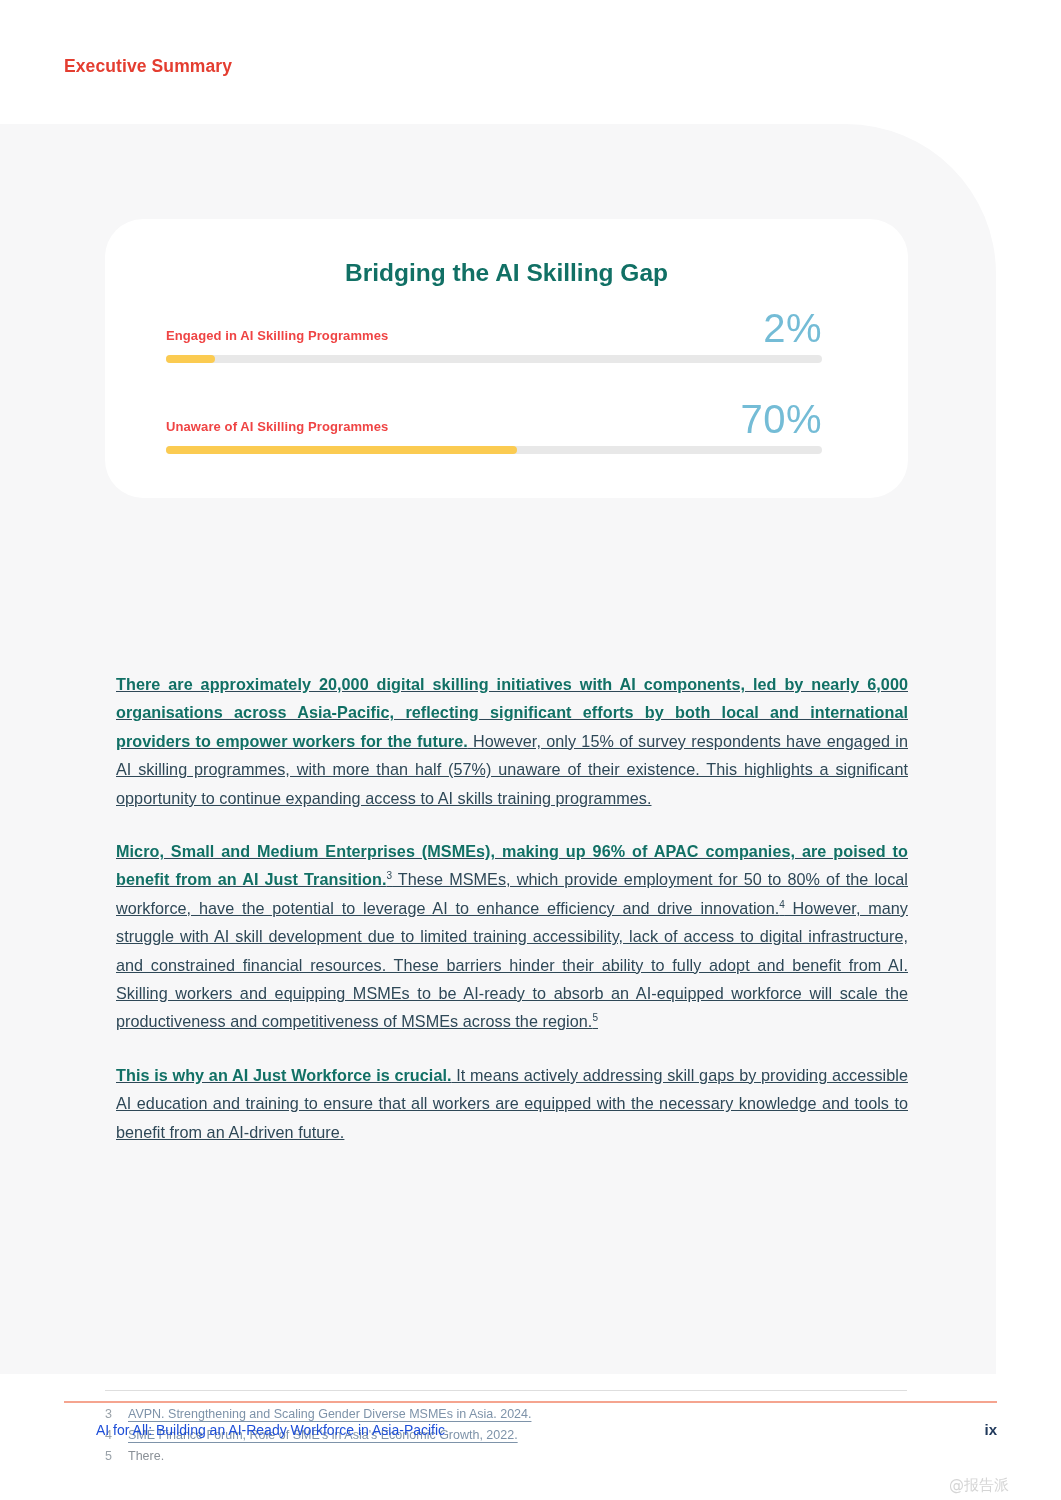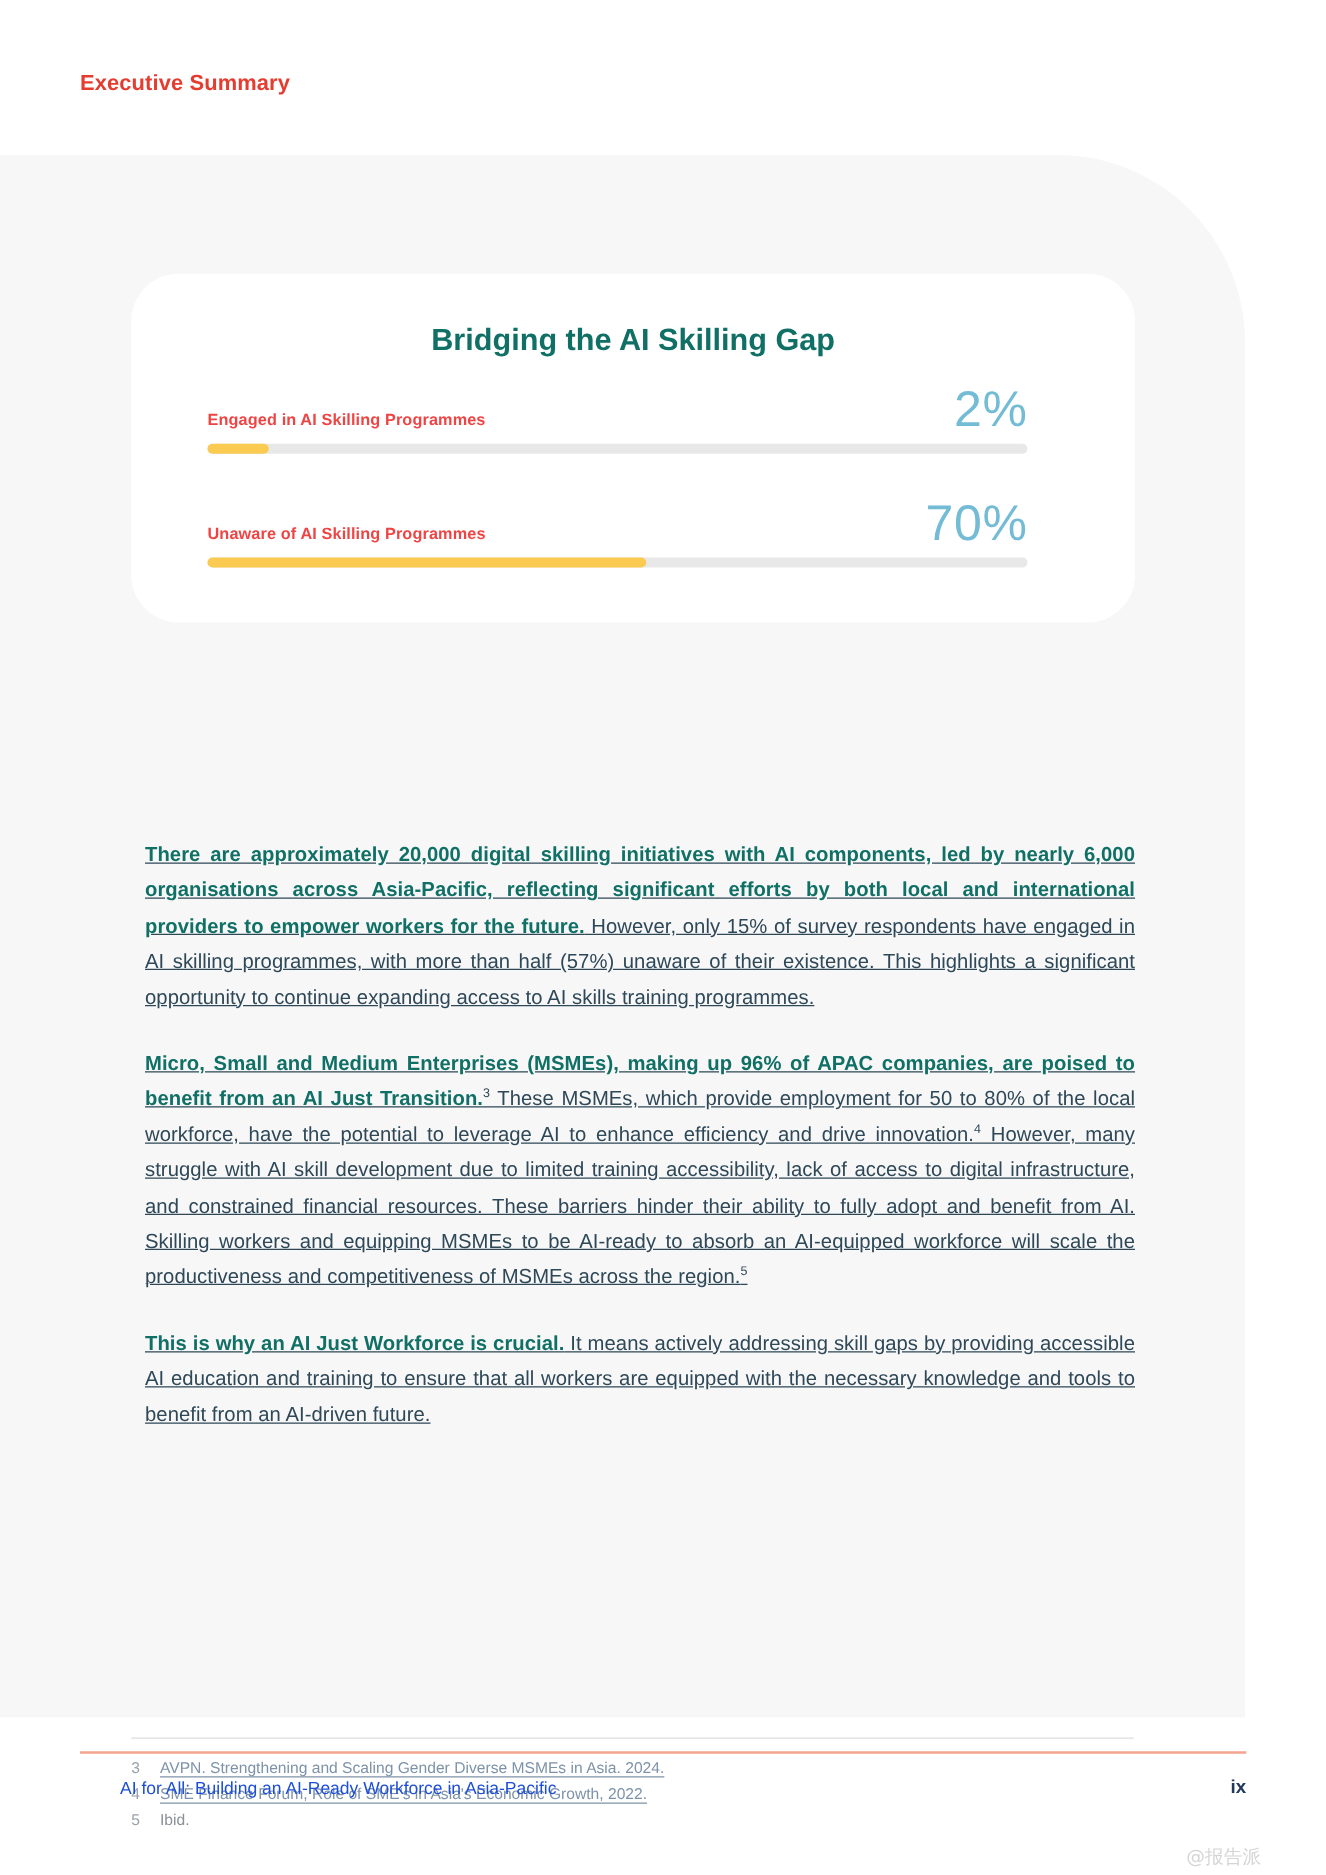--- a/index.html
+++ b/index.html
@@ -139,21 +139,21 @@
       <div class="fn-row">
         <span class="fn-num">3</span>
         <span class="fn-text">AVPN. Strengthening and Scaling Gender Diverse MSMEs in Asia. 2024.</span>
       </div>
       <div class="fn-row">
         <span class="fn-num">4</span>
         <span class="fn-text">SME Finance Forum, Role of SME's in Asia's Economic Growth, 2022.</span>
       </div>
       <div class="fn-row plain">
         <span class="fn-num">5</span>
-        <span class="fn-text">Ibid.</span>
+        <span class="fn-text">There.</span>
       </div>
     </div>
 
   </div>
 
   <div class="footer-line"></div>
   <div class="footer-row">
     <span class="footer-title">AI for All: Building an AI-Ready Workforce in Asia-Pacific</span>
     <span class="footer-page">ix</span>
   </div>

